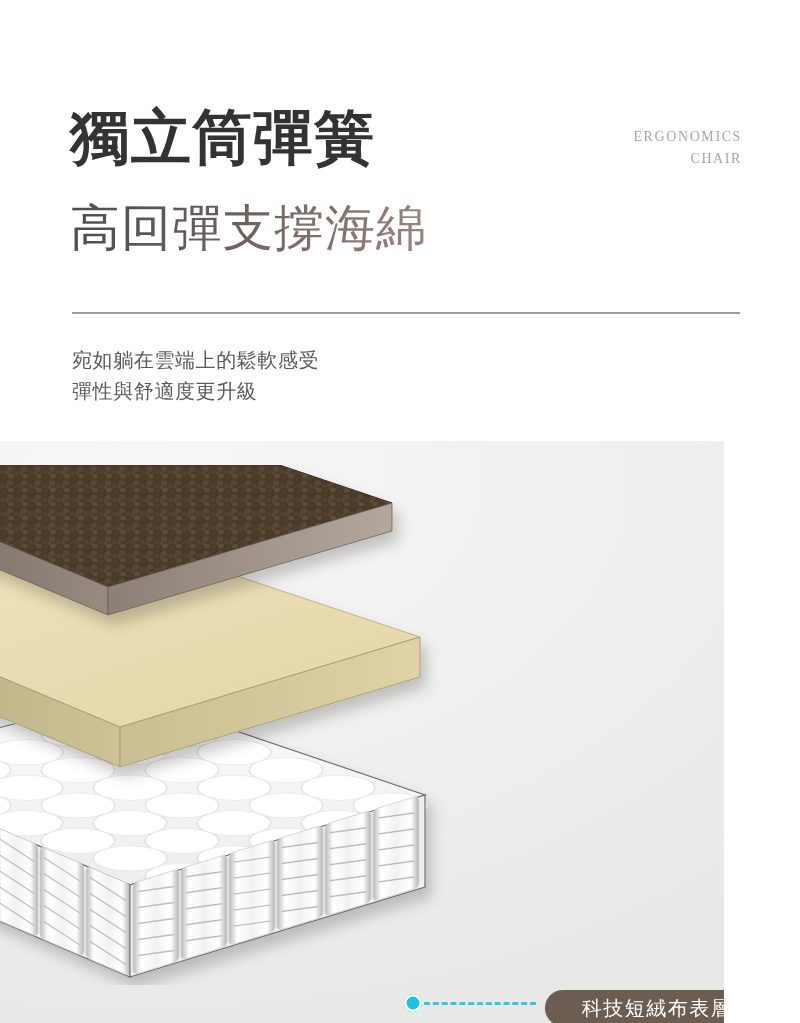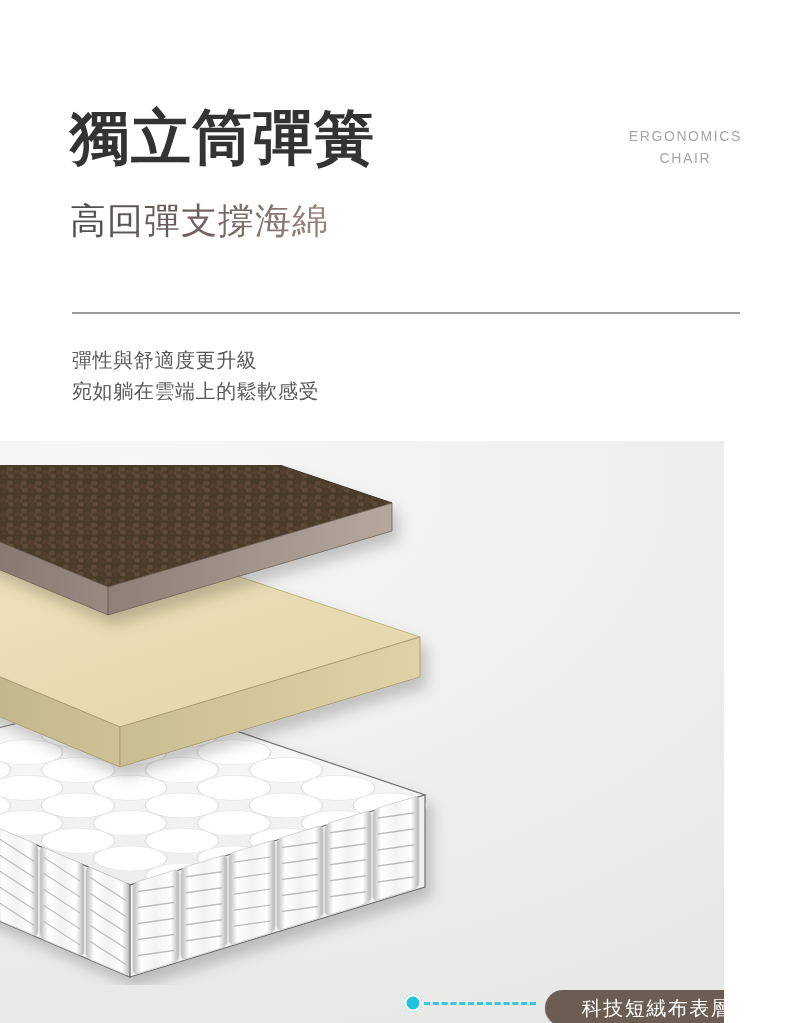--- a/index.html
+++ b/index.html
@@ -4,38 +4,38 @@
 <style>
   * { margin:0; padding:0; box-sizing:border-box; }
   html, body {
     width:800px; height:1023px;
     font-family:"Liberation Sans","DejaVu Sans",sans-serif;
     background:#ffffff; overflow:hidden;
   }
   .page { position:relative; width:800px; height:1023px; background:#fff; }
 
   
-  .header { position:absolute; left:0; top:0; width:800px; height:441px; background:#ffffff; }
+  .header { position:absolute; left:0; top:0; width:800px; height:441px; background:#ffffff;font-family:Liberation Serif, serif; }
 
   .title-main {
     position:absolute; left:70px; top:108px;
     font-size:60px; font-weight:bold; color:#333333;
     letter-spacing:1px; line-height:1.0; white-space:nowrap;
   }
   .title-sub {
     position:absolute; left:70px; top:203px;
-    font-size:36px; font-weight:normal; line-height:1.0;
+    font-size:50px; font-weight:normal; line-height:1.0;
     letter-spacing:1px; white-space:nowrap;
     background-image:linear-gradient(100deg,#4d4d4d 0%,#6d5f5c 45%,#9a8580 100%);
     -webkit-background-clip:text; background-clip:text;
     -webkit-text-fill-color:transparent; color:transparent;
   }
   .eyebrow {
     position:absolute; right:58px; top:126px;
-    text-align:center; color:#a6a6a6;
+    text-align:right; color:#a6a6a6;
     font-size:14px; letter-spacing:1.6px; line-height:1.55;
   }
   .eyebrow span { display:block; }
 
   .divider {
     position:absolute; left:72px; top:312px; width:668px; height:2px;
     background:#9c9c9c;
   }
 
   .lede {
@@ -90,22 +90,22 @@
     <div class="title-sub">高回彈支撐海綿</div>
 
     <div class="eyebrow">
       <span>ERGONOMICS</span>
       <span>CHAIR</span>
     </div>
 
     <div class="divider"></div>
 
     <div class="lede">
+      <span>宛如躺在雲端上的鬆軟感受</span>
       <span>彈性與舒適度更升級</span>
-      <span>宛如躺在雲端上的鬆軟感受</span>
     </div>
   </div>
 
   <div class="panel">
 
     <svg class="stack" viewBox="0 0 600 520">
       <defs>
 
         <pattern id="pebble" width="14" height="14" patternUnits="userSpaceOnUse">
           <rect width="14" height="14" fill="#4a3a2c"></rect>

